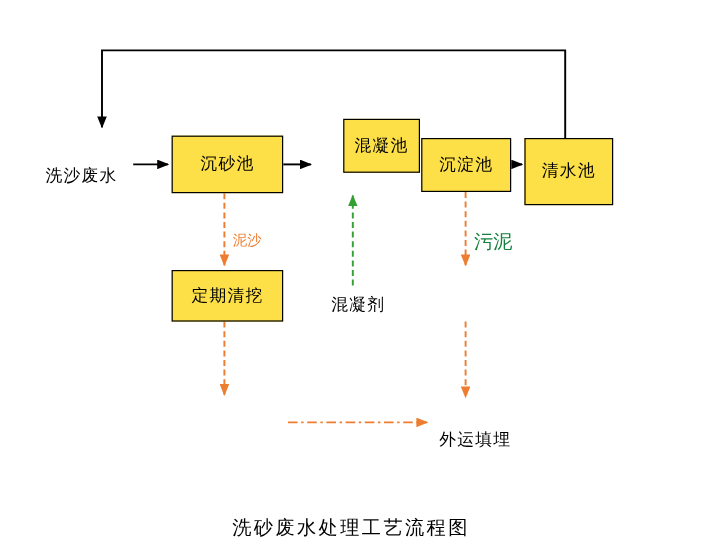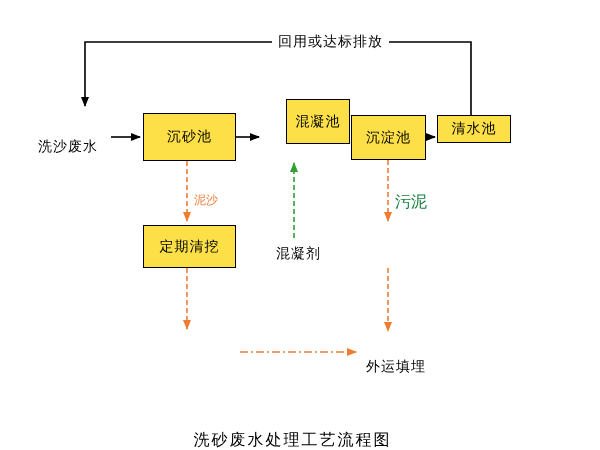--- a/index.html
+++ b/index.html
@@ -28,21 +28,21 @@
     display: flex;
     align-items: center;
     justify-content: center;
     font-size: 14px;
     letter-spacing: 1px;
     white-space: nowrap;
   }
   .box-grit   { left: 143px; top: 113px; width: 93px; height: 48px; }
   .box-coag   { left: 262px; top: 99px; width: 64px; height: 45px; margin-left: 24px; }
   .box-sedi   { left: 351px; top: 115px; width: 75px; height: 45px; }
-  .box-clear  { left: 437px; top: 115px; width: 74px; height: 28px; }
+  .box-clear  { left: 437px; top: 115px; width: 74px; height: 56px; }
   .box-dredge { left: 143px; top: 225px; width: 93px; height: 43px; }
   .box-press  { left: 351px; top: 225px; width: 75px; height: 43px; }
   .label {
     position: absolute;
     font-size: 14px;
     letter-spacing: 1px;
     white-space: nowrap;
     color: #000;
   }
   .label-return {
@@ -102,21 +102,20 @@
 
     <line x1="240" y1="352" x2="356" y2="352" stroke="#ED7D31" stroke-width="1.6" stroke-dasharray="8,3,2,3" marker-end="url(#arrow-orange)"></line>
   </svg>
 
   <div class="box box-grit">沉砂池</div>
   <div class="box box-coag">混凝池</div>
   <div class="box box-sedi">沉淀池</div>
   <div class="box box-clear">清水池</div>
   <div class="box box-dredge">定期清挖</div>
 
-  <div class="label label-return">回用或达标排放</div>
   <div class="label label-influent">洗沙废水</div>
   <div class="label label-sediment">泥沙</div>
   <div class="label label-sludge">污泥</div>
   <div class="label label-coagulant">混凝剂</div>
   <div class="label label-landfill">外运填埋</div>
   <div class="label label-title">洗砂废水处理工艺流程图</div>
 
 </div>
 
 </body></html>

